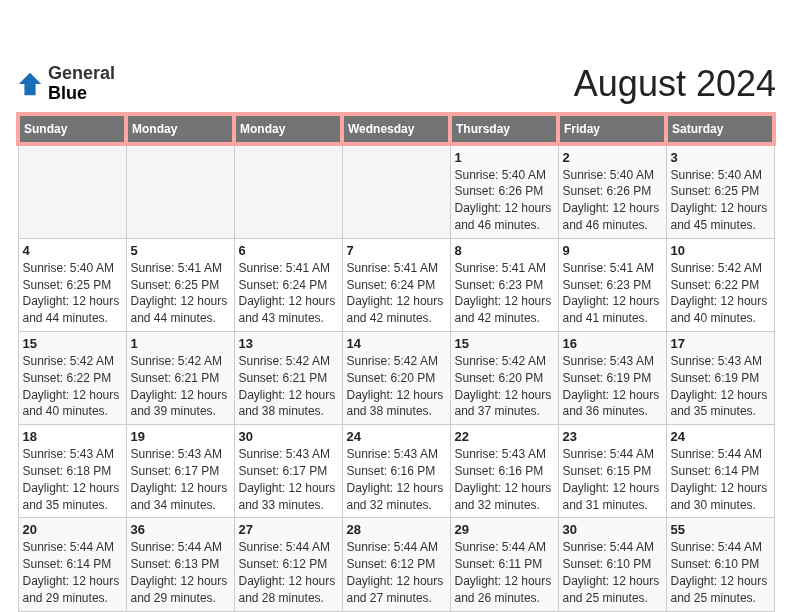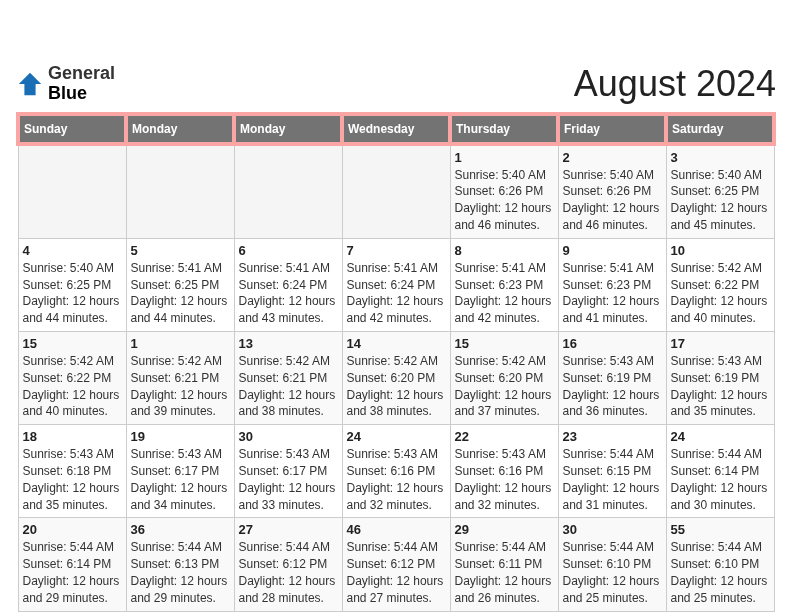--- a/index.html
+++ b/index.html
@@ -315,21 +315,21 @@
 and 29 minutes.</div>
         </td>
         <td>
           <span class="day-number">27</span>
           <div class="day-info" style="white-space: pre-line;">Sunrise: 5:44 AM
 Sunset: 6:12 PM
 Daylight: 12 hours
 and 28 minutes.</div>
         </td>
         <td>
-          <span class="day-number">46</span>
+          <span class="day-number">28</span>
           <div class="day-info" style="white-space: pre-line;">Sunrise: 5:44 AM
 Sunset: 6:12 PM
 Daylight: 12 hours
 and 27 minutes.</div>
         </td>
         <td>
           <span class="day-number">29</span>
           <div class="day-info" style="white-space: pre-line;">Sunrise: 5:44 AM
 Sunset: 6:11 PM
 Daylight: 12 hours

